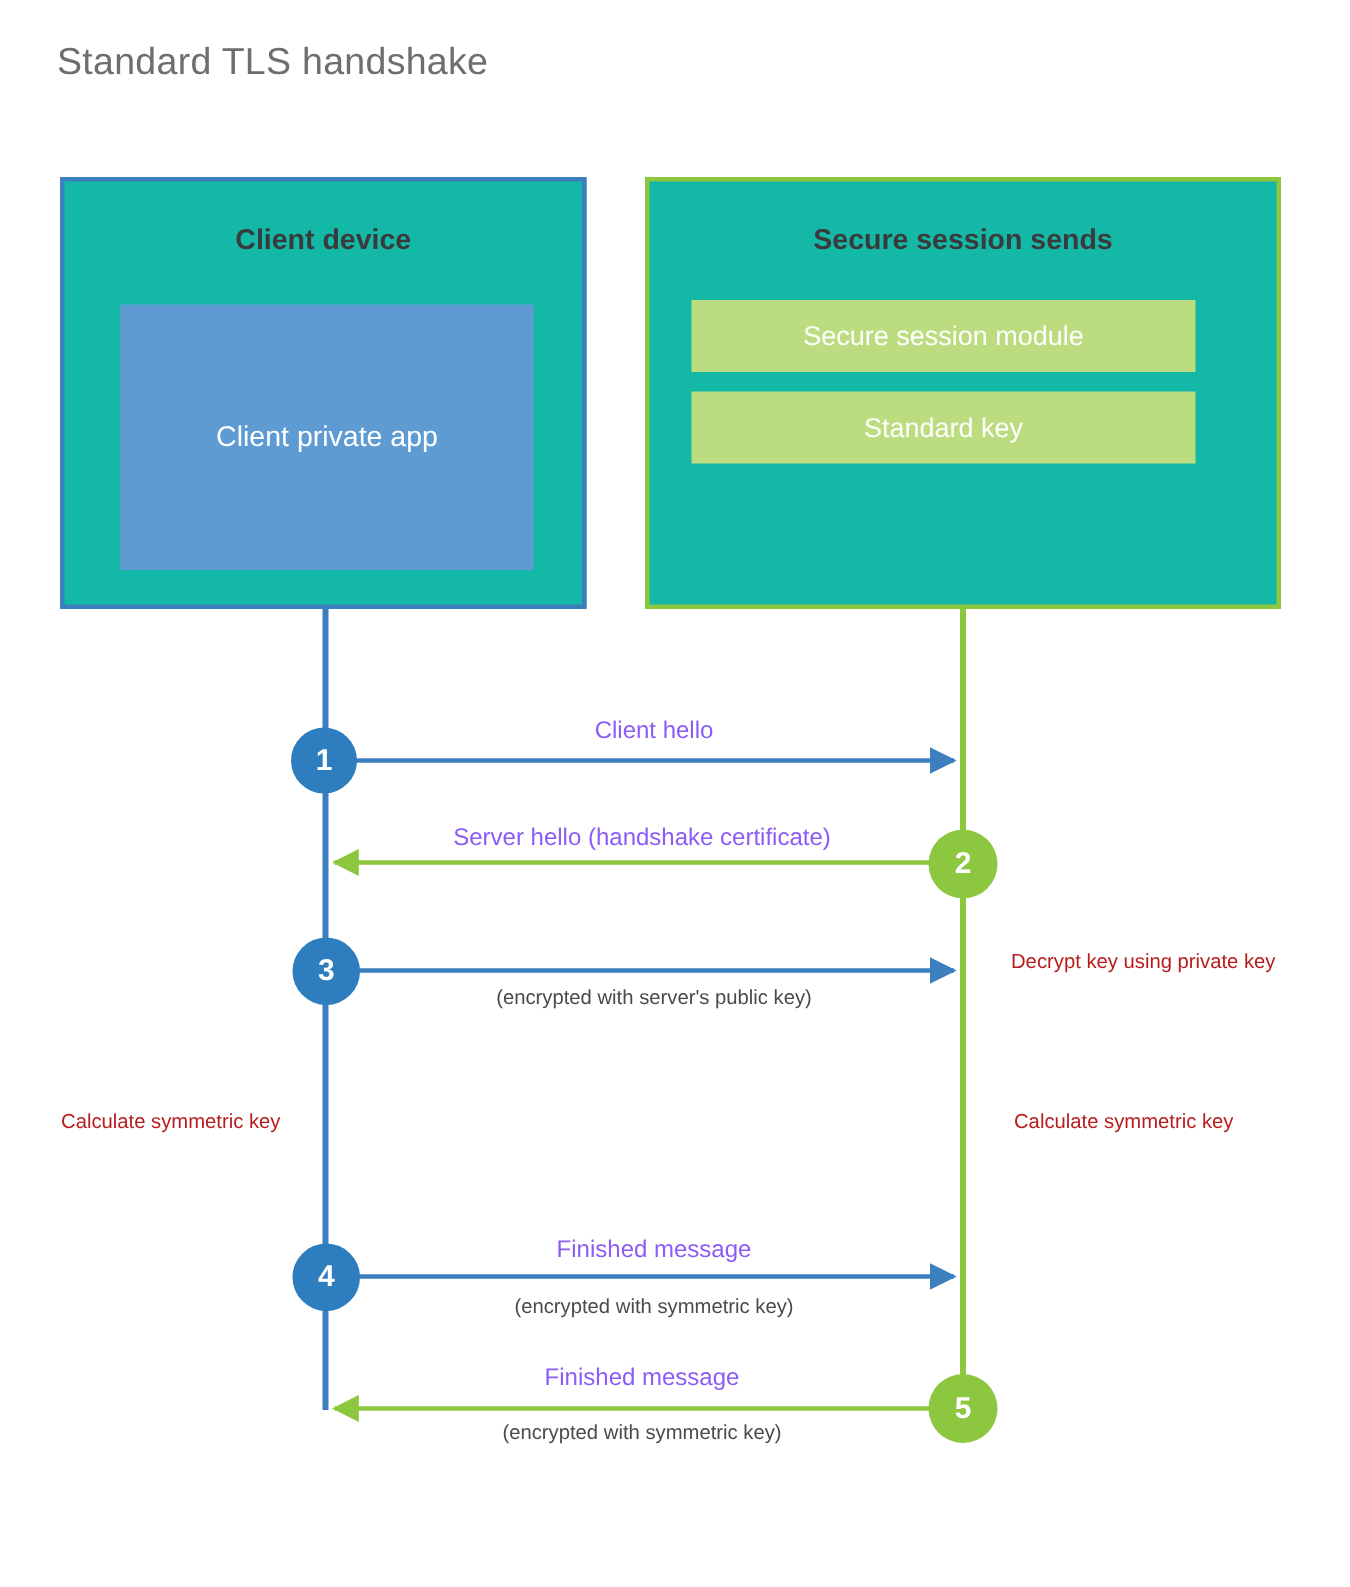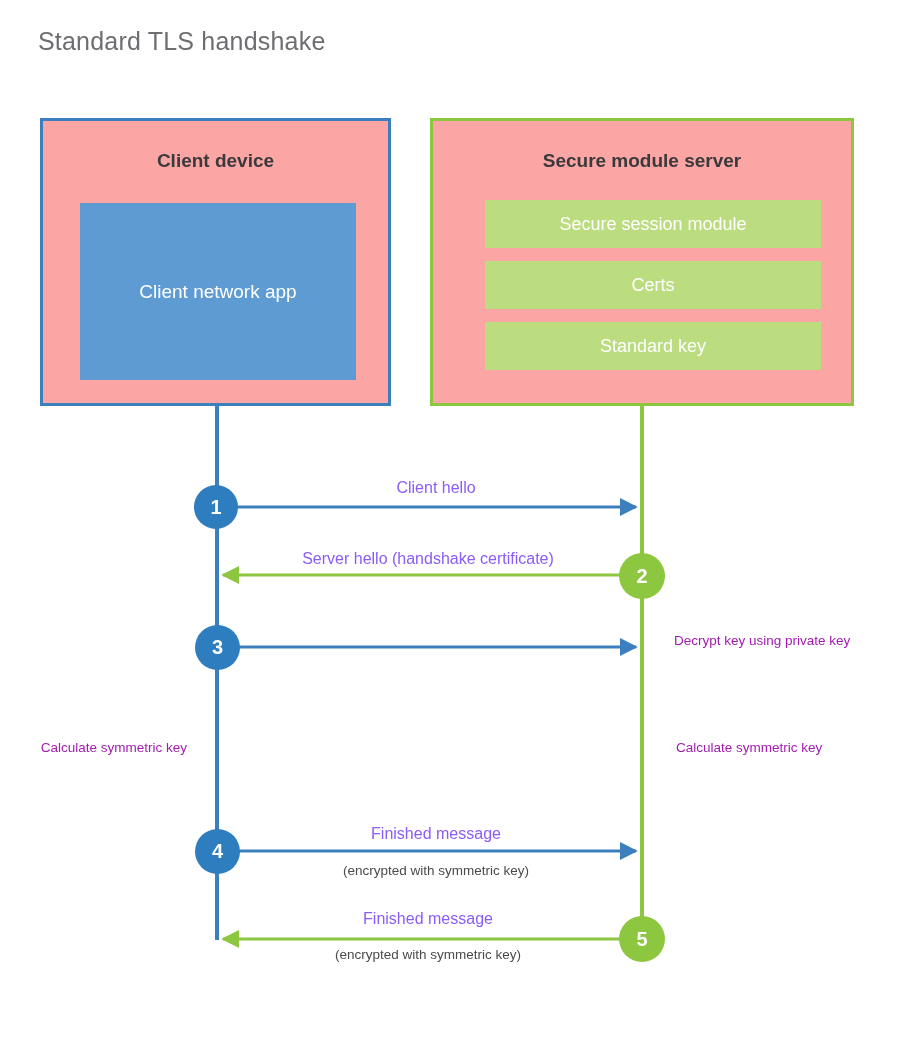--- a/index.html
+++ b/index.html
@@ -36,21 +36,21 @@
     font-size: 25px;
     font-weight: 300;
     color: #6d6e71;
     letter-spacing: 0.2px;
     white-space: nowrap;
   }
 
   
   .party-box {
     position: absolute;
-    background: #fca5a5;
+    background: #14b8a6;
     box-sizing: border-box;
   }
   .party-box.client {
     left: 40px;
     top: 118px;
     width: 351px;
     height: 288px;
     border: 3px solid #3c7fbf;
   }
   .party-box.server {
@@ -86,21 +86,21 @@
     align-items: center;
     justify-content: center;
     text-align: center;
     padding: 0 10px;
     box-sizing: border-box;
   }
 
   
   .server-bars {
     position: absolute;
-    left: 52px;
+    left: 28px;
     top: 79px;
     width: 336px;
     text-align: right;
   }
   .server-bar {
     height: 48px;
     background: #bcdc80;
     color: #ffffff;
     font-size: 18px;
     display: flex;
@@ -136,21 +136,21 @@
     position: absolute;
     font-size: 13.5px;
     color: #4a4a4c;
     text-align: center;
     white-space: nowrap;
   }
   .side-note {
     position: absolute;
     font-size: 13.5px;
     line-height: 17px;
-    color: #a21caf;
+    color: #b91c1c;
   }
   .side-note.right-align { text-align: right; }
   .side-note.left-align  { text-align: left; }
 </style>
 </head>
 <body>
 
 <div class="canvas">
 
   <svg class="diagram" viewBox="0 0 900 1058">
@@ -175,39 +175,39 @@
 
     <line x1="219" y1="851" x2="636" y2="851" stroke="#3c7fbf" stroke-width="3" marker-end="url(#arrow-blue)"></line>
 
     <line x1="640" y1="939" x2="223" y2="939" stroke="#8dc63f" stroke-width="3" marker-end="url(#arrow-green)"></line>
   </svg>
 
   <div class="page-title">Standard TLS handshake</div>
 
   <div class="party-box client">
     <div class="party-title">Client device</div>
-    <div class="client-app">Client network app</div>
+    <div class="client-app">Client private app</div>
   </div>
 
   <div class="party-box server">
-    <div class="party-title">Secure module server</div>
+    <div class="party-title">Secure session sends</div>
     <div class="server-bars">
       <div class="server-bar">Secure session module</div>
-      <div class="server-bar">Certs</div>
       <div class="server-bar">Standard key</div>
     </div>
   </div>
 
   <div class="step-circle blue" style="left:194px; top:485px; width:44px; height:44px;">1</div>
   <div class="msg-label" style="left:228px; top:479px; width:416px;">Client hello</div>
 
   <div class="step-circle green" style="left:619px; top:553px; width:46px; height:46px;">2</div>
   <div class="msg-label" style="left:220px; top:550px; width:416px;">Server hello (handshake certificate)</div>
 
   <div class="step-circle blue" style="left:195px; top:625px; width:45px; height:45px;">3</div>
+  <div class="msg-sub" style="left:228px; top:657px; width:416px;">(encrypted with server's public key)</div>
   <div class="side-note left-align" style="left:674px; top:632px; width:180px;">Decrypt key using private key</div>
 
   <div class="side-note right-align" style="left:15px; top:739px; width:172px;">Calculate symmetric key</div>
   <div class="side-note left-align" style="left:676px; top:739px; width:180px;">Calculate symmetric key</div>
 
   <div class="step-circle blue" style="left:195px; top:829px; width:45px; height:45px;">4</div>
   <div class="msg-label" style="left:228px; top:825px; width:416px;">Finished message</div>
   <div class="msg-sub" style="left:228px; top:863px; width:416px;">(encrypted with symmetric key)</div>
 
   <div class="step-circle green" style="left:619px; top:916px; width:46px; height:46px;">5</div>

